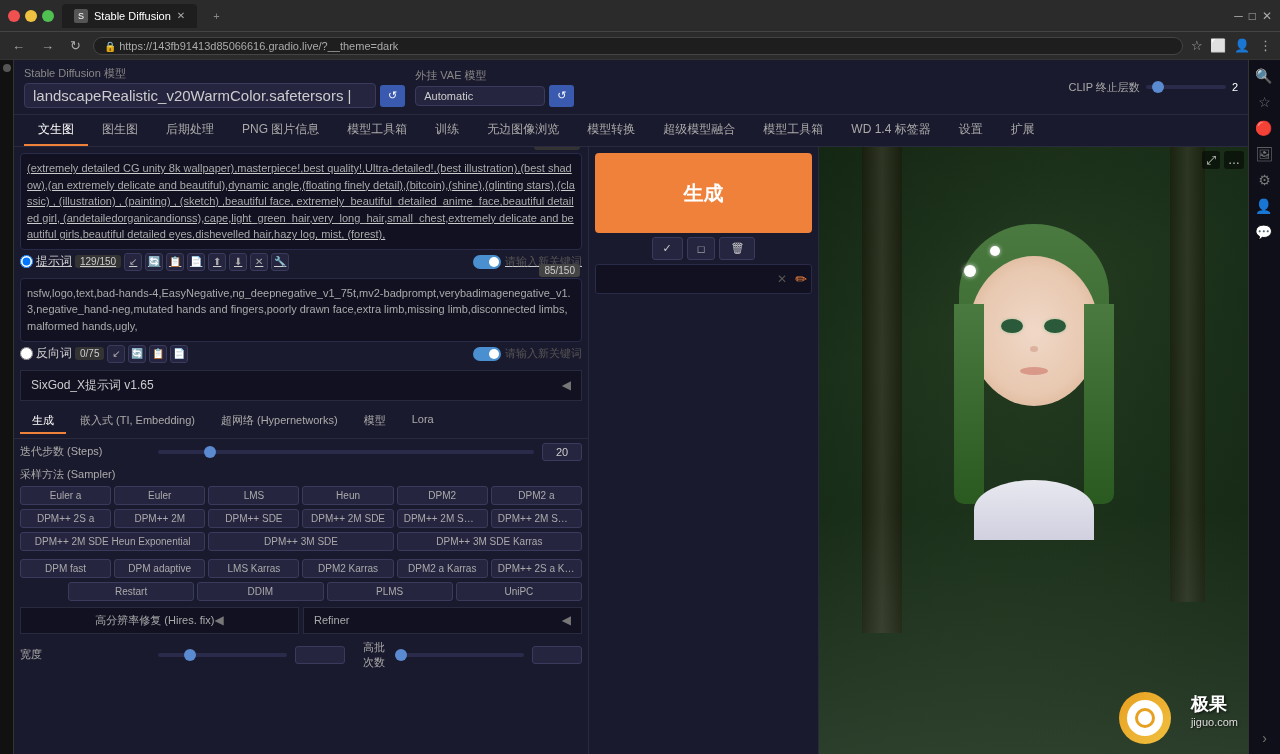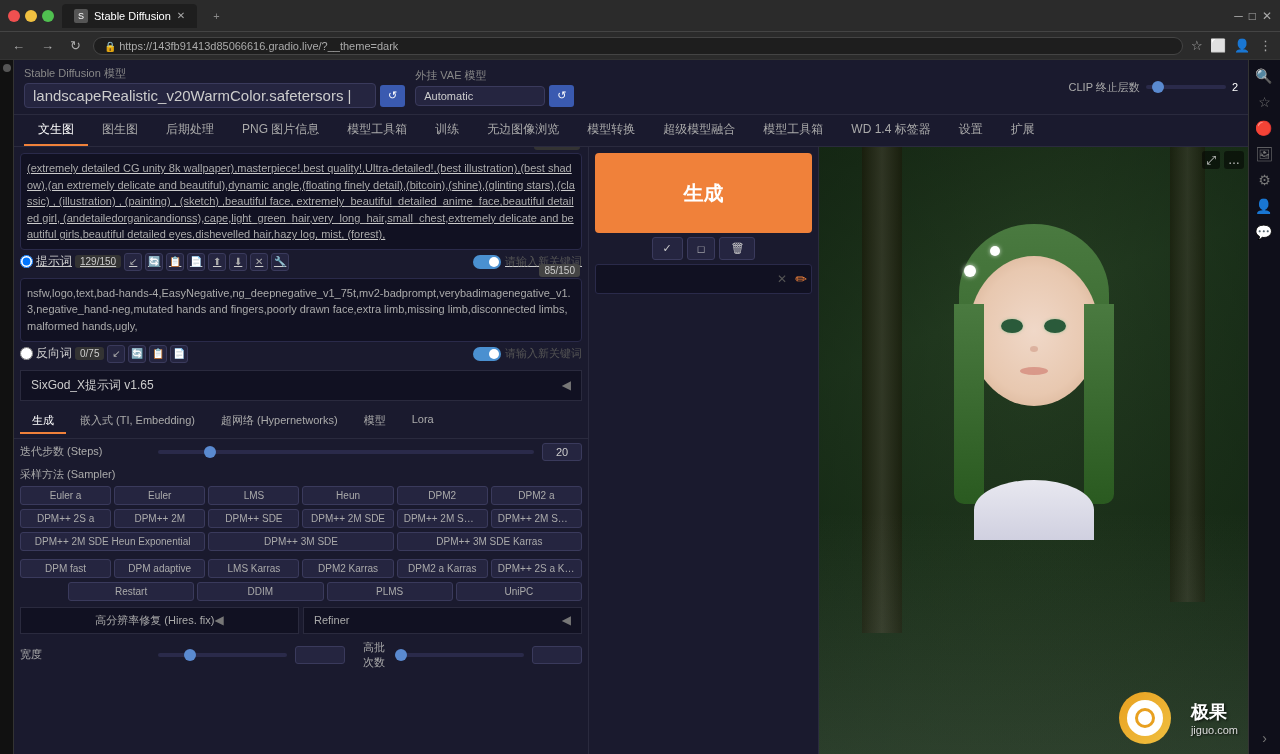--- a/index.html
+++ b/index.html
@@ -776,21 +776,21 @@
             <div style="position:absolute;left:28%;top:12%;width:10px;height:10px;background:#fff;border-radius:50%;box-shadow:0 0 4px rgba(255,255,255,0.7);"></div>
 
             <div style="position:absolute;left:50%;top:85%;transform:translateX(-50%);width:120px;height:60px;background:linear-gradient(180deg,#e8e8f0,#d0d0e0);border-radius:50% 50% 0 0;"></div>
           </div>
 
           <div class="output-controls">
             <button class="out-btn">⤢</button>
             <button class="out-btn">…</button>
           </div>
 
-          <div style="position:absolute;bottom:10px;right:10px;display:flex;align-items:center;gap:20px;">
+          <div style="position:absolute;bottom:10px;right:10px;display:flex;gap:20px;">
             <div style="width:52px;height:52px;background:linear-gradient(135deg,#e8a020,#f0c040);border-radius:50%;display:flex;align-items:center;justify-content:center;position:relative;">
 
               <div style="width:36px;height:36px;background:#fff;border-radius:50%;display:flex;align-items:center;justify-content:center;">
                 <div style="width:20px;height:20px;border:3px solid #e8a020;border-radius:50%;"></div>
               </div>
             </div>
             <div style="display:flex;flex-direction:column;">
               <span style="font-size:18px;font-weight:bold;color:#fff;text-shadow:1px 1px 3px rgba(0,0,0,0.8);">极果</span>
               <span style="font-size:11px;color:#ddd;text-shadow:1px 1px 2px rgba(0,0,0,0.8);">jiguo.com</span>
             </div>

